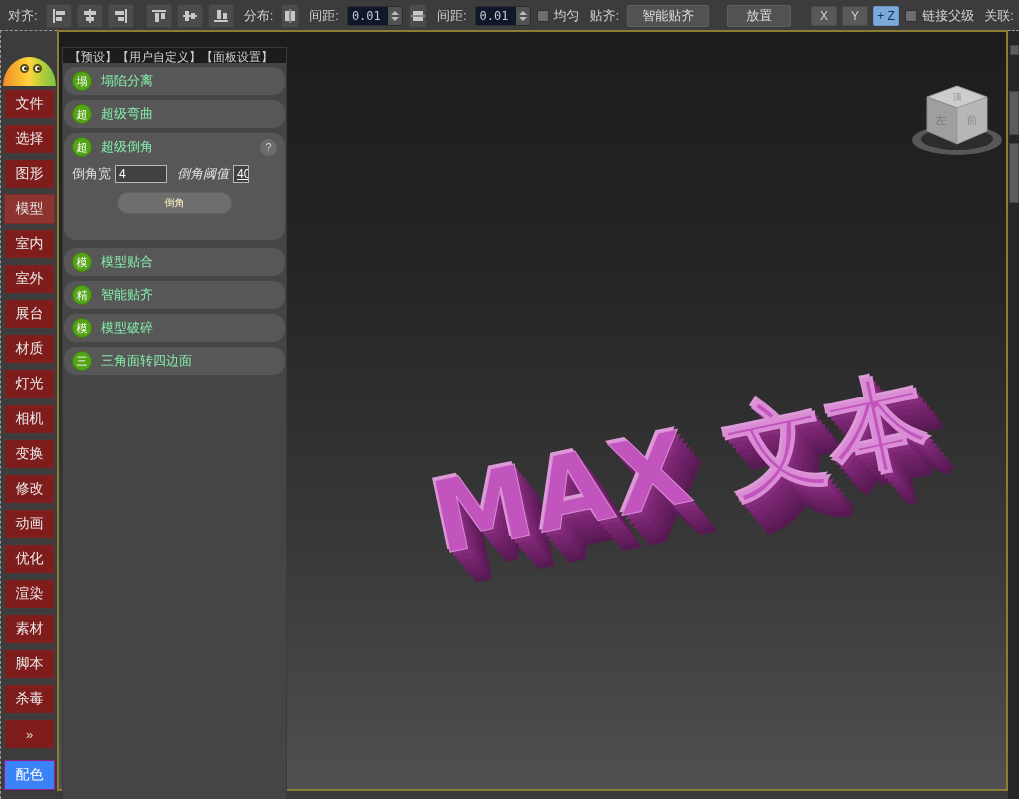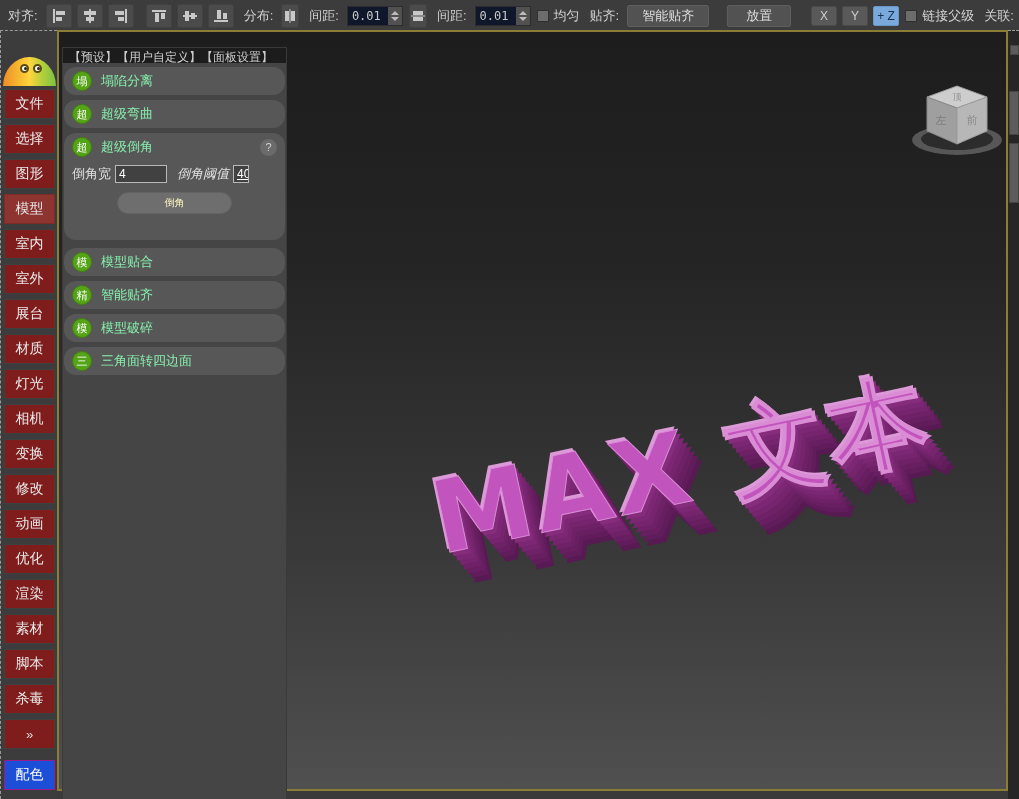--- a/index.html
+++ b/index.html
@@ -42,21 +42,21 @@
             background:linear-gradient(90deg,#ef8b27 0%,#f5b62e 28%,#ffd43d 50%,#b8cf3a 72%,#7cc243 100%); }
   .mascot .eye { position:absolute; top:7px; width:9px; height:9px; background:#fdfdf3;
                  border:2px solid #5a4a12; border-radius:50%; }
   .mascot .eye::after { content:""; position:absolute; left:2px; top:1px; width:3px; height:3px;
                         background:#222; border-radius:50%; }
   .side-list { position:absolute; left:0; top:58px; width:57px; display:flex; flex-direction:column;
                gap:5px; align-items:center; }
   .side-btn { width:51px; height:30px; background:#7f1d1d; border:1px solid #404040;
               color:#eaeaea; font-size:14px; display:flex; align-items:center; justify-content:center; }
   .side-btn.active-red { background:#8d3330; border-color:#7c2b28; color:#e5e5e5; }
-  .side-btn.active-magenta { background:#1d4ed8; border-color:#9a1b8b; color:#fff; margin-top:6px; }
+  .side-btn.active-magenta { background:#3b82f6; border-color:#9a1b8b; color:#fff; margin-top:6px; }
   .side-btn.more { font-size:13px; color:#dcdcdc; }
 
   
   .viewport { position:absolute; left:57px; top:30px; width:951px; height:761px;
               border:2px solid #8b7d35;
               background:linear-gradient(180deg,#1d1d1d 0%,#242424 30%,#3a3a3a 70%,#505050 100%); }
   .right-sliver { position:absolute; left:1008px; top:30px; width:11px; height:769px; background:#262626;
                   border-top:1px dashed #9a9a9a; }
   .sliver-block { position:absolute; background:#5c5c5c; border:1px solid #444; }
 

